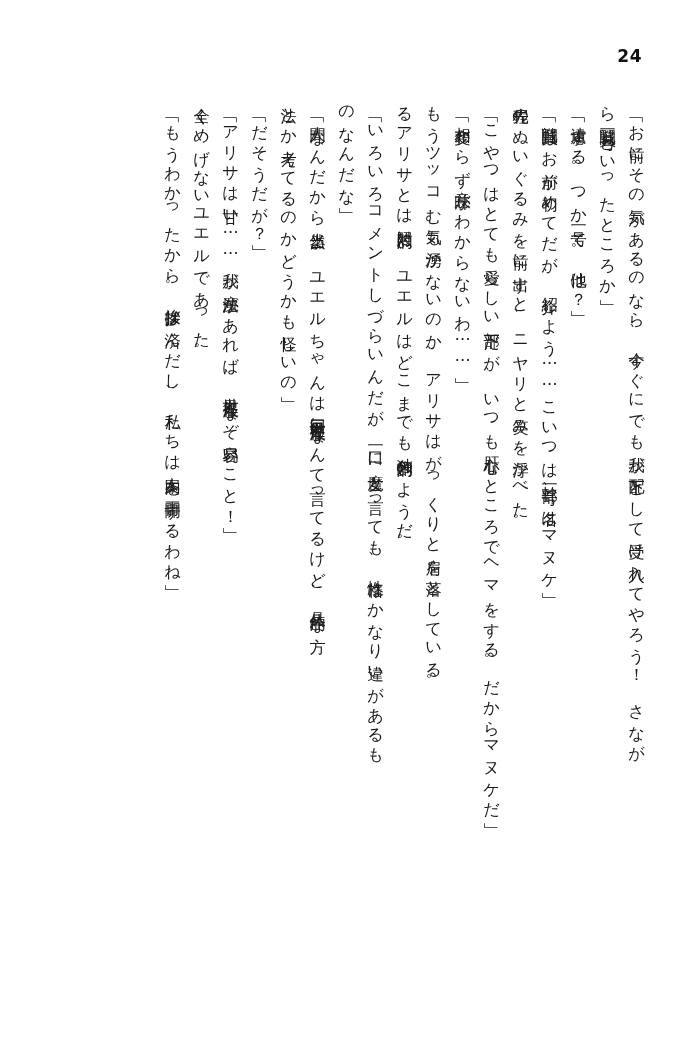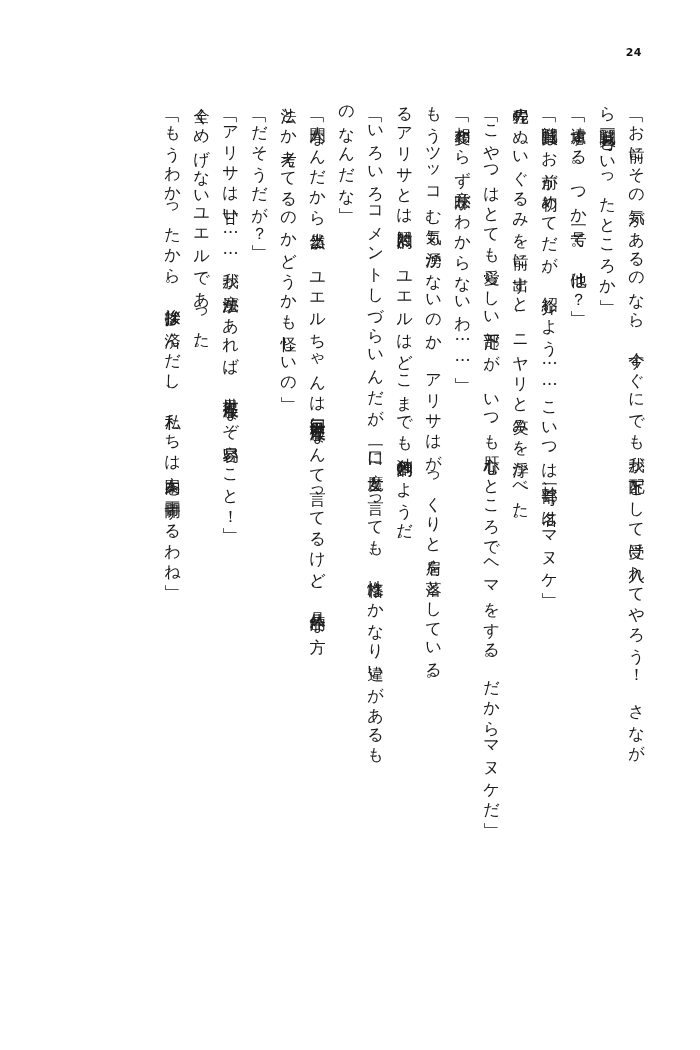--- a/index.html
+++ b/index.html
@@ -18,21 +18,21 @@
     position: relative;
     width: 700px;
     height: 1050px;
     box-sizing: border-box;
     background: #ffffff;
   }
   .page-number {
     position: absolute;
     top: 46px;
     right: 58px;
-    font-size: 11px;
+    font-size: 17px;
     font-family: "DejaVu Sans", "Liberation Sans", sans-serif;
     font-weight: 700;
     letter-spacing: 0.5px;
     color: #111;
   }
   .text-block {
     position: absolute;
     top: 95px;
     right: 56px;
     left: 56px;

